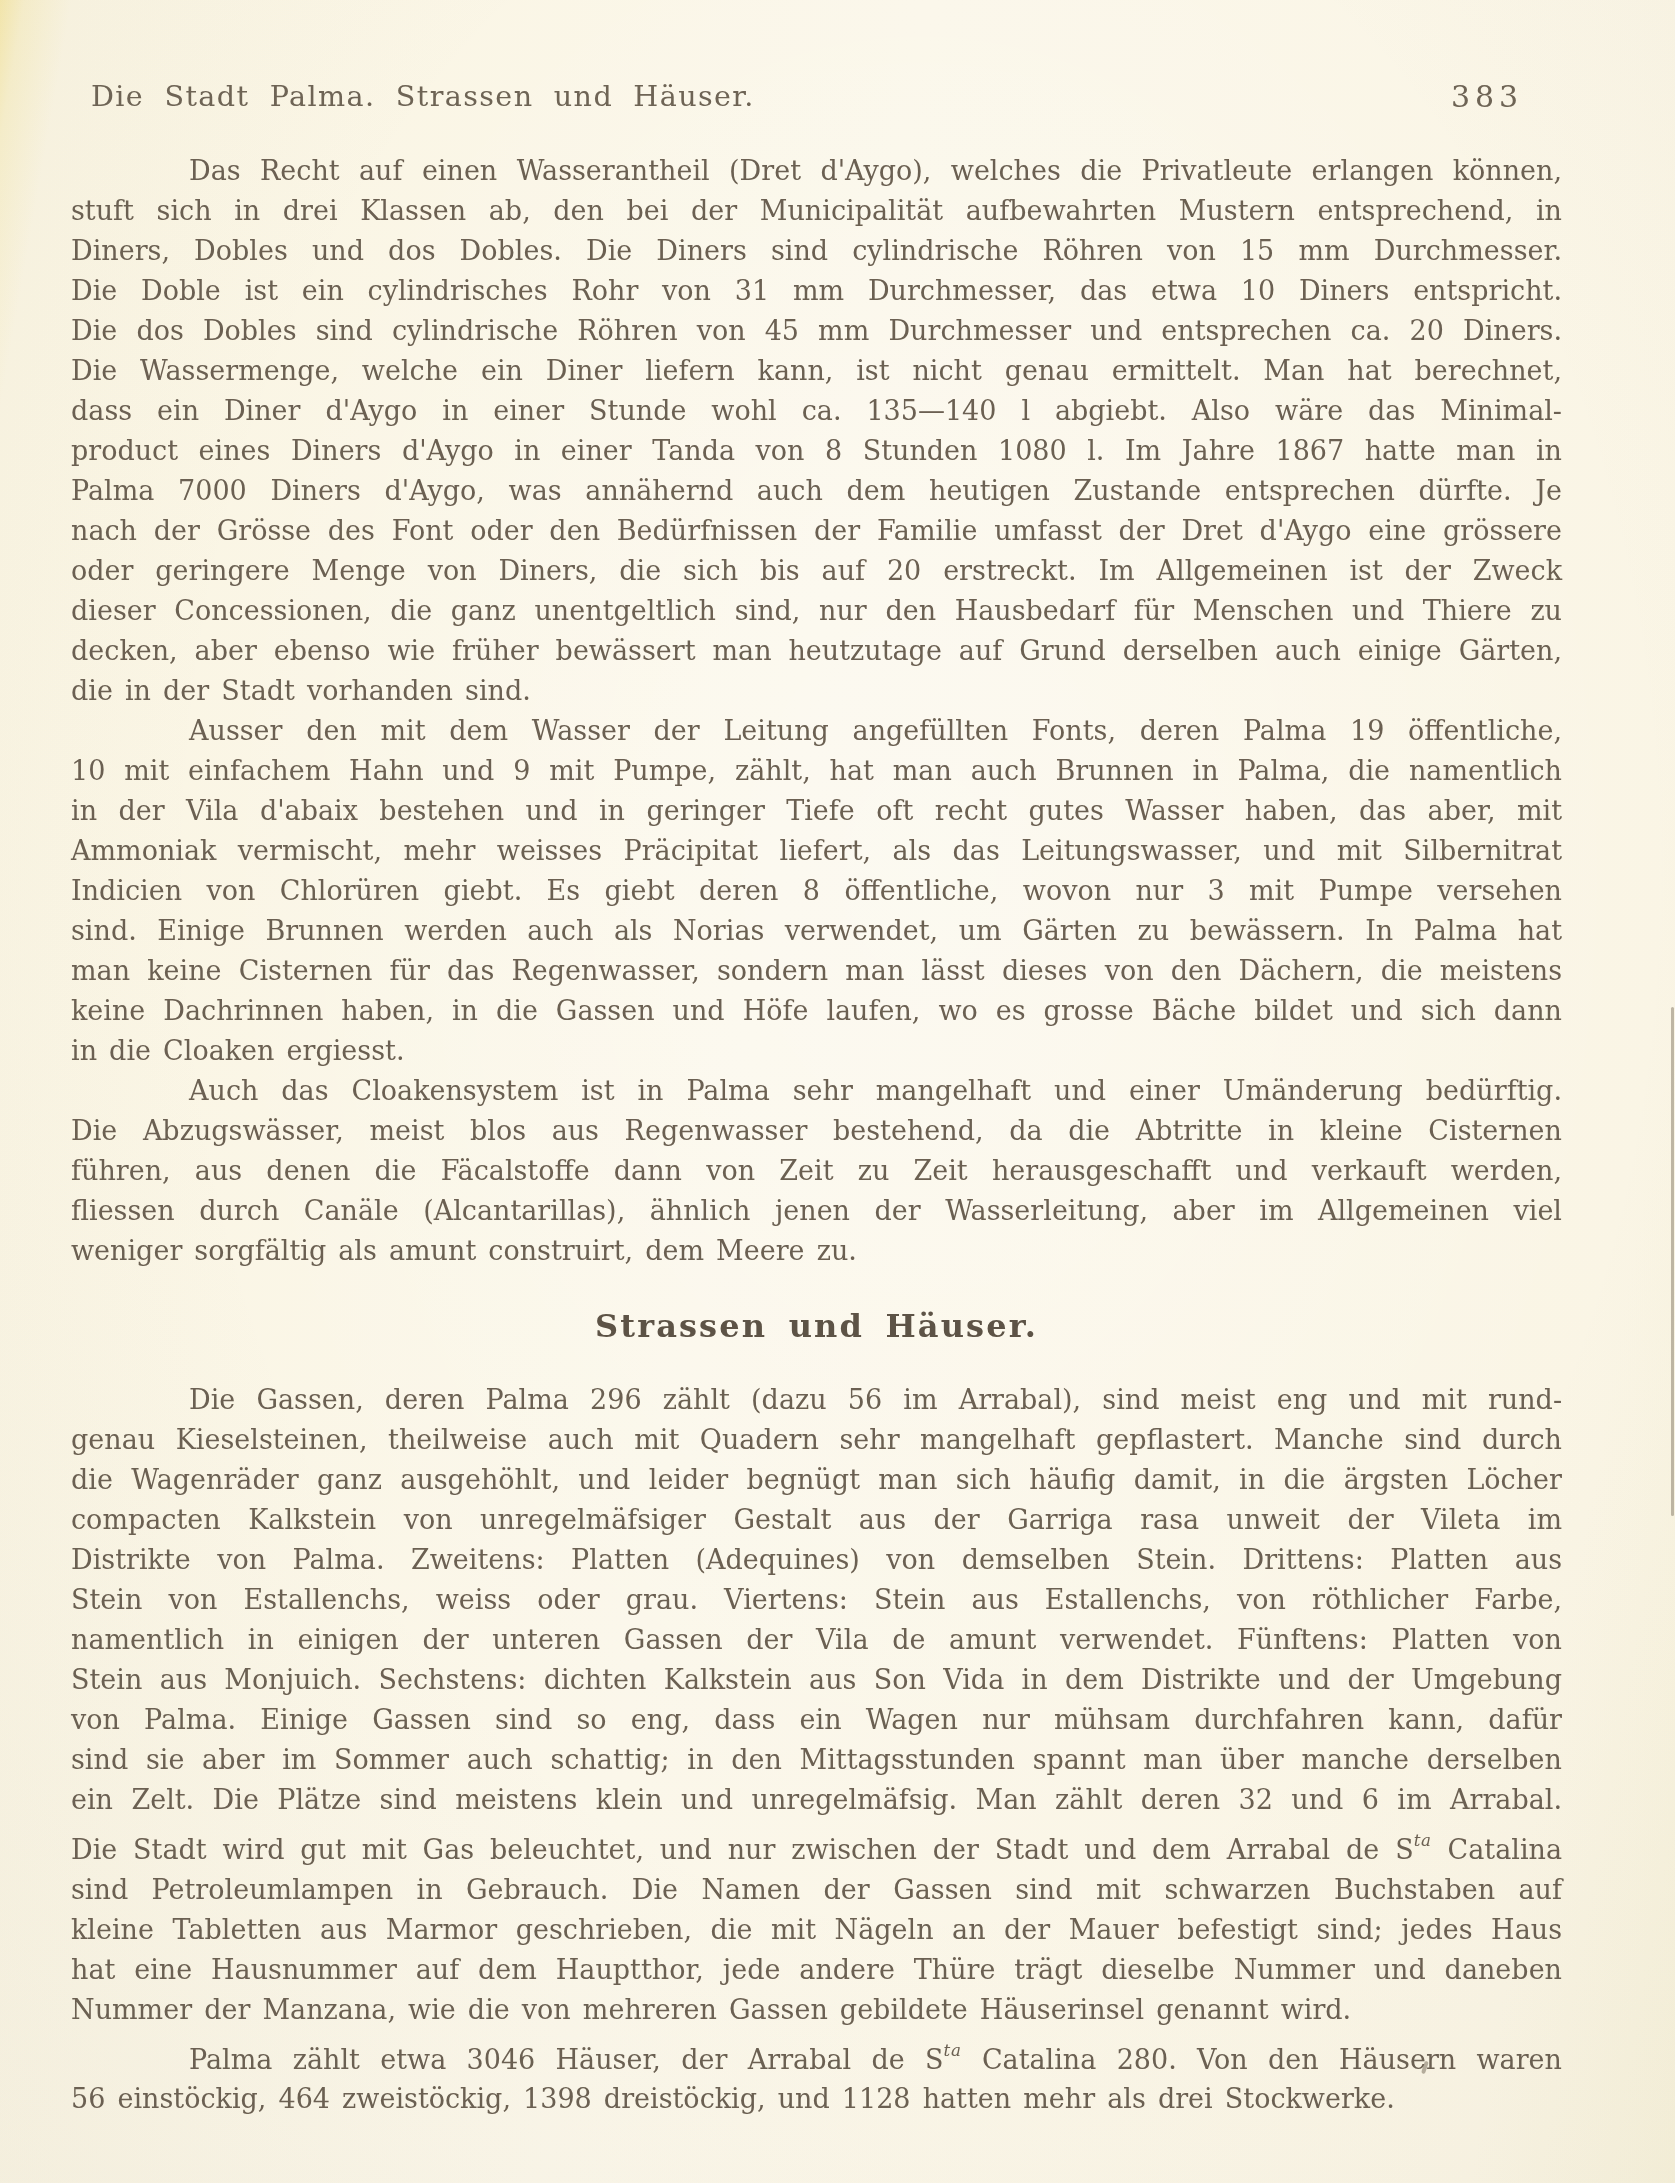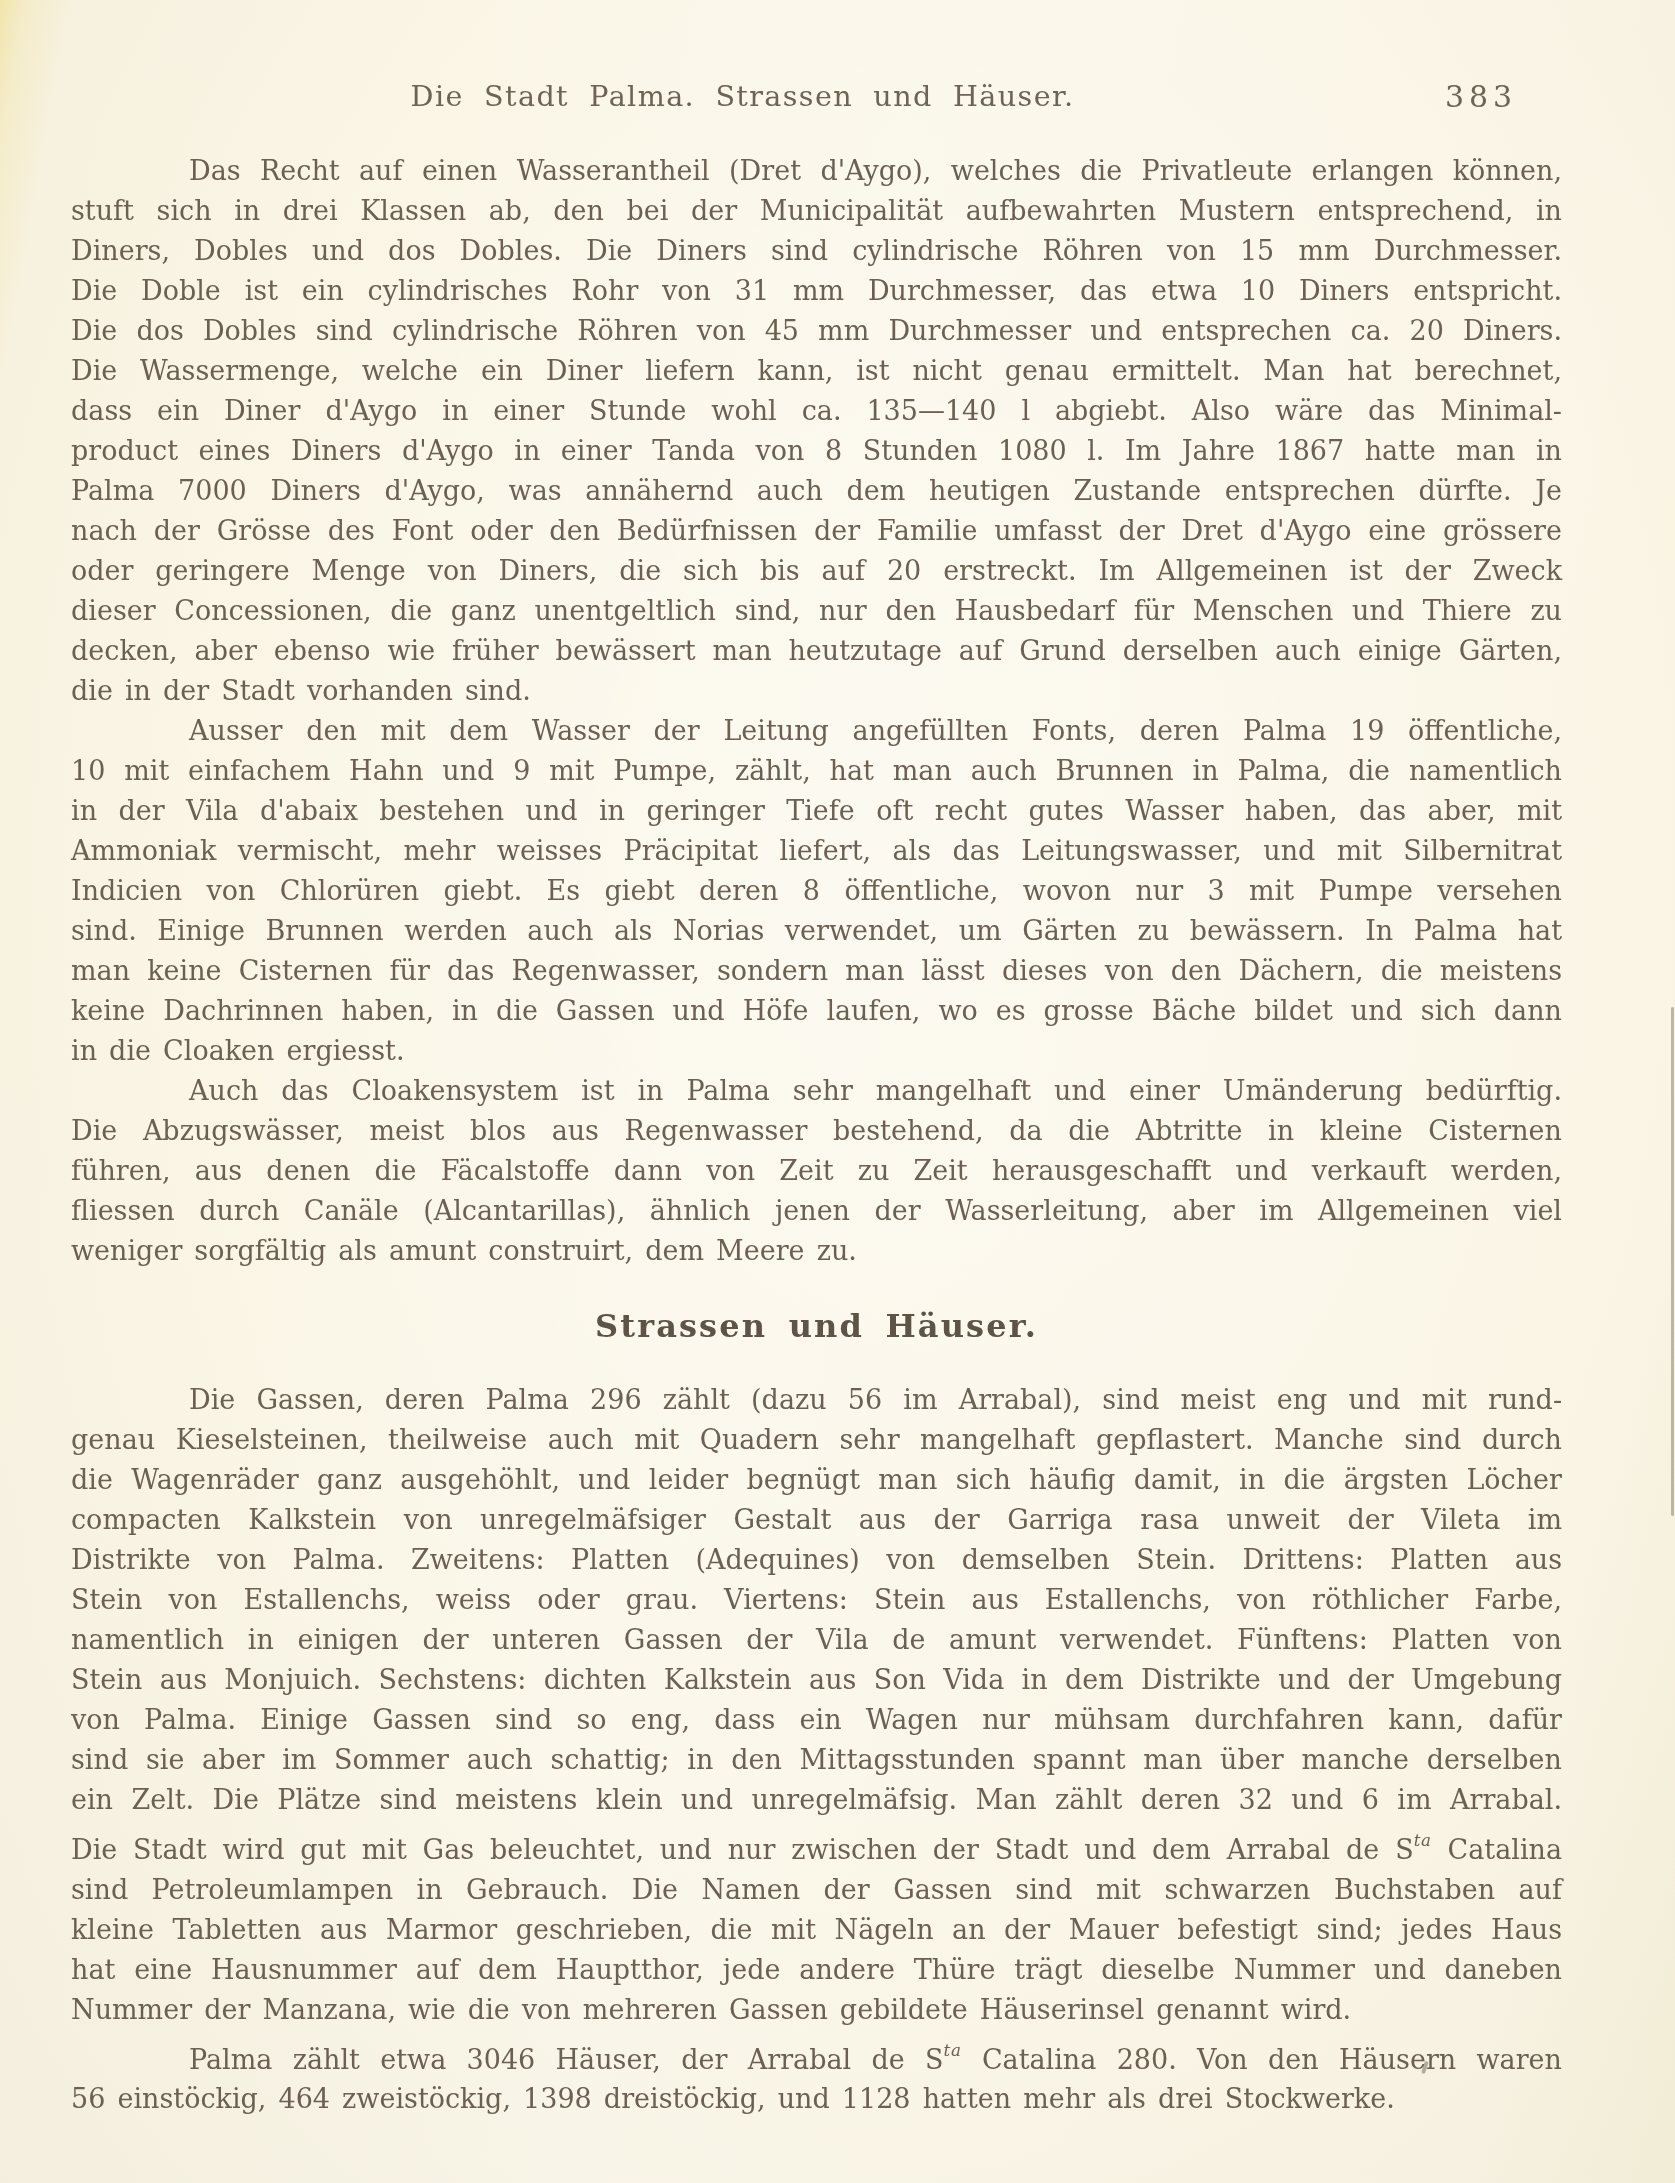--- a/index.html
+++ b/index.html
@@ -12,23 +12,23 @@
   }
   .paper-shade{
     position:absolute;inset:0;pointer-events:none;
     background:radial-gradient(ellipse at 55% 40%, rgba(255,255,255,0.35) 0%, rgba(255,255,255,0) 55%, rgba(120,105,70,0.05) 100%);
   }
   .running-head{
     position:absolute;left:91px;top:77px;width:1470px;height:42px;
     font-size:28.6px;line-height:39px;letter-spacing:1.4px;word-spacing:9.8px;
     color:#6e6455;
   }
-  .running-title{display:block;text-align:center;margin-right:167px;}
+  .running-title{display:block;margin-right:167px;}
   .page-number{
-    position:absolute;right:44px;top:0;font-size:30px;letter-spacing:4.9px;color:#6e6455;
+    position:absolute;right:38px;top:0;font-size:30px;letter-spacing:4.9px;color:#6e6455;
   }
   .text-col{
     position:absolute;left:71px;top:151px;width:1491px;
     font-size:27px;line-height:40px;word-spacing:3.5px;
   }
   .line{
     text-align:justify;text-align-last:justify;
     min-height:40px;white-space:normal;
   }
   .line.indent{text-indent:118px;}

